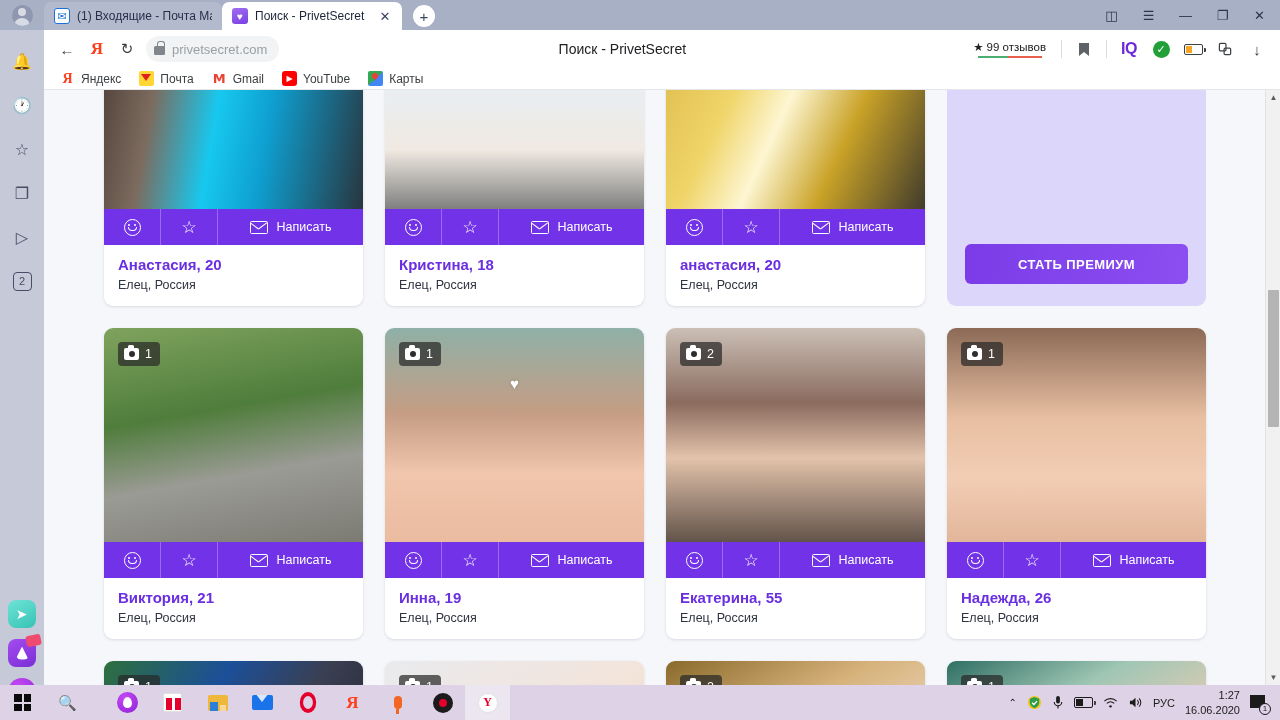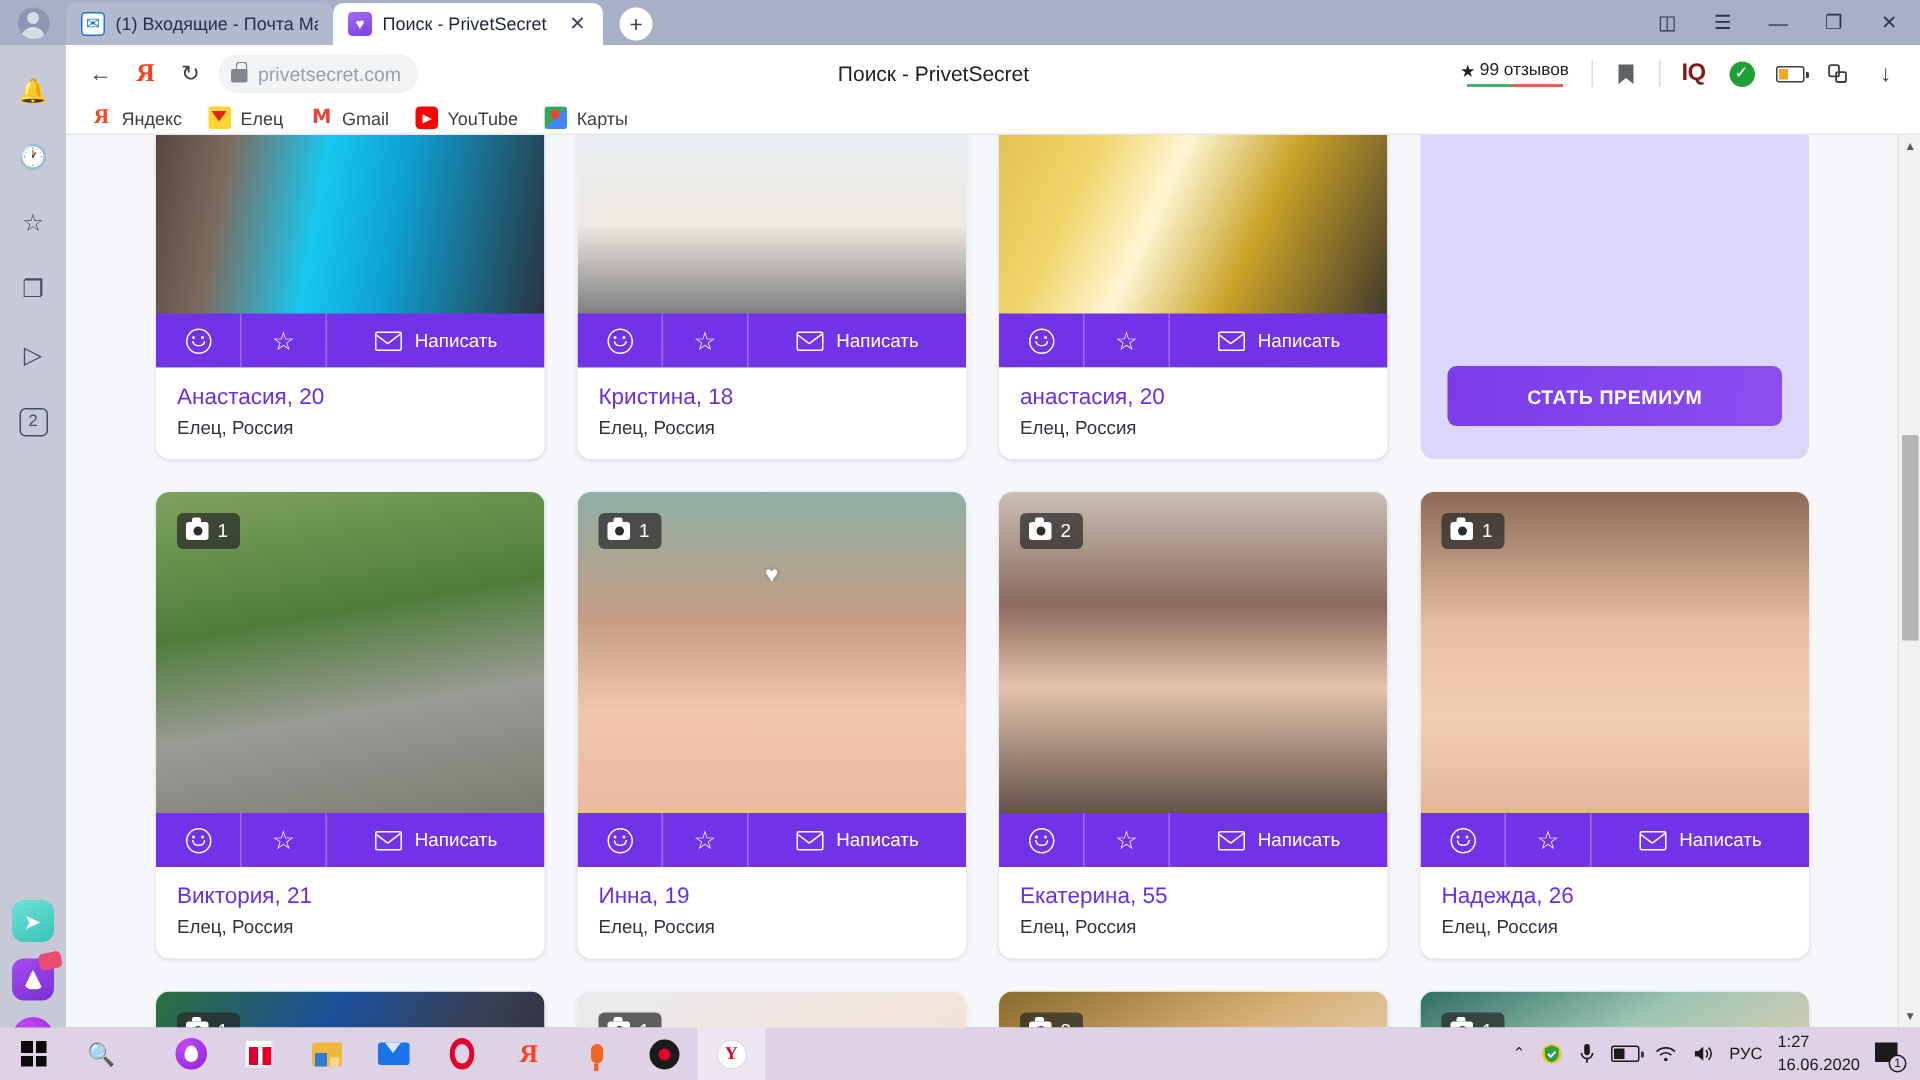--- a/index.html
+++ b/index.html
@@ -104,21 +104,21 @@
   .page-title-center {
     flex: 1; text-align: center; font-size: 14px; color: #202124;
     white-space: nowrap; overflow: hidden;
   }
   .tb-right { display: flex; align-items: center; gap: 2px; }
   .rating-chip { display: flex; flex-direction: column; align-items: center; padding: 0 8px; }
   .rating-line { display: flex; align-items: center; gap: 3px; font-size: 11.5px; color: #202124; }
   .rating-bar { display: flex; width: 64px; height: 2.5px; margin-top: 2px; }
   .rating-bar i { display: block; height: 100%; }
   .tb-sep { width: 1px; height: 18px; background: #dadce0; margin: 0 5px; }
-  .iq-badge { font-size: 16px; font-weight: bold; color: #7f1d1d; letter-spacing: -0.5px; }
+  .iq-badge { font-size: 16px; font-weight: bold; color: #6d28d9; letter-spacing: -0.5px; }
   .green-check {
     width: 17px; height: 17px; border-radius: 50%; background: #21a038;
     display: flex; align-items: center; justify-content: center;
     color: #fff; font-size: 11px; line-height: 1;
   }
   .batt {
     width: 19px; height: 11px; border: 1.6px solid #3c4043; border-radius: 2px;
     position: relative; display: flex; align-items: center; padding: 1px;
   }
   .batt::after {
@@ -267,21 +267,21 @@
     position: relative; overflow: hidden;
   }
   .ic-env::before, .ic-env::after {
     content: ""; position: absolute; top: 0.4px; width: 11px; height: 1.4px;
     background: #fff;
   }
   .ic-env::before { left: -0.5px; transform: rotate(37deg); transform-origin: left top; }
   .ic-env::after  { right: -0.5px; transform: rotate(-37deg); transform-origin: right top; }
   .card-body { padding: 11px 14px 14px 14px; }
   .card-name {
-    font-size: 15px; font-weight: normal; color: #6a2fe0; margin-bottom: 5px;
+    font-size: 15px; font-weight: bold; color: #6a2fe0; margin-bottom: 5px;
     white-space: nowrap;
   }
   .card-loc { font-size: 12.5px; color: #2e3340; }
 
   
   .promo {
     width: 259px; background: #ddd6fb; border-radius: 9px;
     padding: 0 18px 22px 18px; text-align: center; position: relative;
     overflow: hidden; min-height: 175px;
     display: flex; flex-direction: column; justify-content: flex-end;
@@ -342,21 +342,21 @@
     display: grid; grid-template-columns: 1fr 1fr; grid-template-rows: 1fr 1fr;
     gap: 2px;
   }
   .win-logo i { background: #0a0a0a; display: block; }
   .tk-search { font-size: 15px; color: #202020; }
   .tray {
     margin-left: auto; display: flex; align-items: center; gap: 10px;
     padding-right: 10px; font-size: 11px; color: #1b1b1b;
   }
   .tray-ic { display: flex; align-items: center; justify-content: center; }
-  .clock { text-align: left; line-height: 1.32; font-size: 11px; }
+  .clock { text-align: right; line-height: 1.32; font-size: 11px; }
   .notif-ic { position: relative; width: 20px; height: 20px; }
   .notif-ic .sheet {
     position: absolute; left: 0; top: 2px; width: 15px; height: 13px;
     background: #1b1b1b;
   }
   .notif-ic .cnt {
     position: absolute; right: -1px; bottom: -2px; width: 12px; height: 12px;
     border: 1.3px solid #1b1b1b; border-radius: 50%; background: #ddd2e6;
     font-size: 8px; display: flex; align-items: center; justify-content: center;
     color: #1b1b1b;
@@ -509,21 +509,21 @@
     </div>
   </div>
 
   <div class="bookmarks">
     <div class="bm">
       <span class="bm-ic ic-ya">Я</span>
       <span>Яндекс</span>
     </div>
     <div class="bm">
       <span class="bm-ic ic-mail"></span>
-      <span>Елец</span>
+      <span>Почта</span>
     </div>
     <div class="bm">
       <span class="bm-ic ic-gmail">M</span>
       <span>Gmail</span>
     </div>
     <div class="bm">
       <span class="bm-ic ic-yt">▶</span>
       <span>YouTube</span>
     </div>
     <div class="bm">

